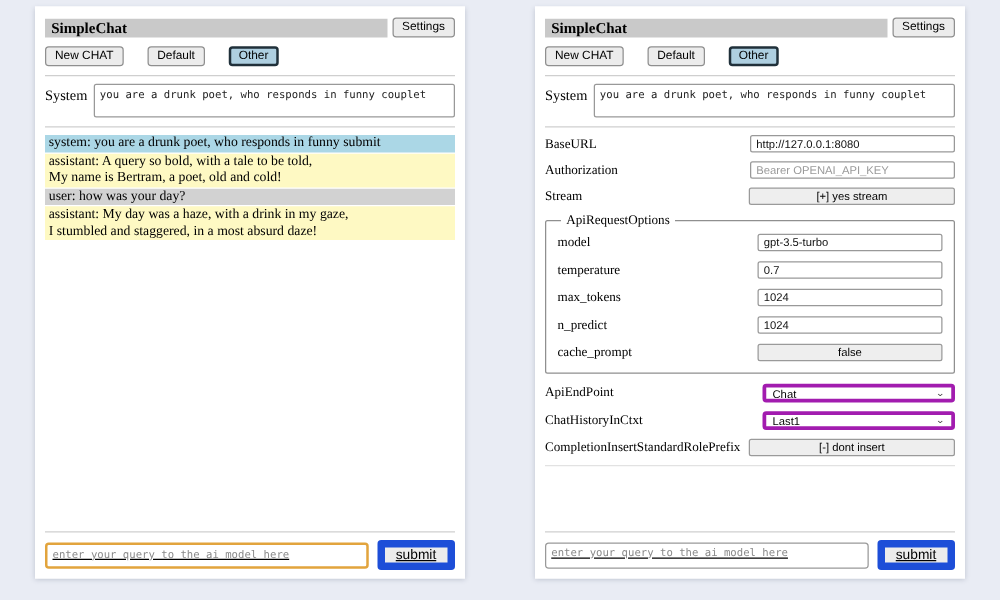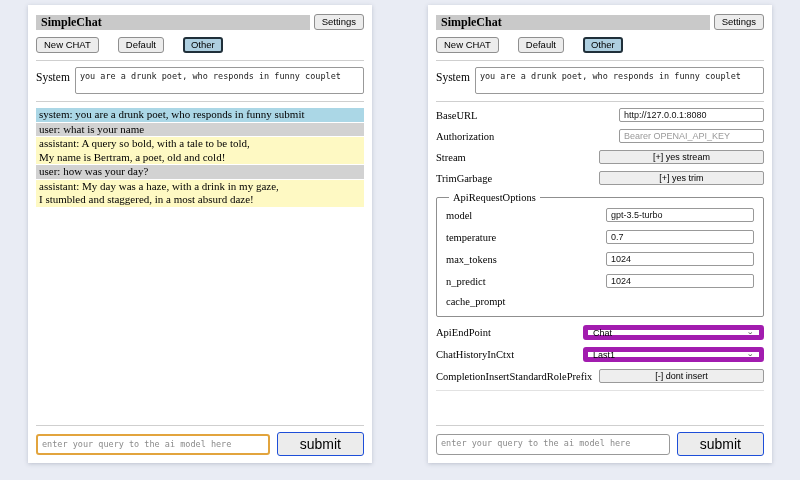--- a/index.html
+++ b/index.html
@@ -56,54 +56,54 @@
   }
   .msg-system { background:#abd7e6; }
   .msg-user   { background:#d2d2d2; }
   .msg-assistant { background:#fef9c3; }
 
   
   .settings { margin-top:6px; }
   .srow { display:flex; justify-content:space-between; align-items:center; margin-bottom:7px; }
   .slabel { font-size:10.5px; color:#000; }
   .sinput {
-    width:145px; height:14px; font-family:"Liberation Sans", sans-serif; font-size:9px;
+    width:164px; height:14px; font-family:"Liberation Sans", sans-serif; font-size:9px;
     border:1px solid #999; border-radius:2px; padding:0 4px; color:#111; outline:none;
   }
   .sinput::placeholder { color:#9a9a9a; }
   .sbtn {
     width:165px; height:14px; padding:0;
     font-family:"Liberation Sans", sans-serif; font-size:9px;
     background:#eeeeee; border:1px solid #9a9a9a; border-radius:2px; cursor:pointer;
   }
   .sselect {
-    width:181px; height:15px; background:#fff; border:5px solid #a21caf; border-radius:3px;
+    width:154px; height:15px; background:#fff; border:3px solid #a21caf; border-radius:3px;
     display:flex; justify-content:space-between; align-items:center; padding:0 5px;
     font-family:"Liberation Sans", sans-serif; font-size:9px; cursor:pointer;
   }
   .chevron { font-size:9px; color:#444; line-height:9px; transform:scaleY(0.8); }
 
   fieldset.api-opts {
     border:1px solid #8f8f8f; border-radius:2px;
     margin:4px 0 8px 0; padding:5px 9px 1px 9px;
   }
   fieldset.api-opts legend { font-size:10.5px; padding:0 4px; margin-left:3px; }
   fieldset.api-opts .sinput, fieldset.api-opts .sbtn { width:148px; }
   fieldset.api-opts .srow { margin-bottom:8px; }
 
   
   .footer { position:absolute; left:8px; right:8px; bottom:7px; }
   .footer .hr { margin-bottom:6px; }
-  .footer-row { display:flex; gap:7px; align-items:center; }
+  .footer-row { display:flex; gap:7px; align-items:center;text-decoration:underline; }
   .query-ta { flex:1; height:21px; border-radius:3px; }
   .query-focused { border:2px solid #e2a43d; }
   .submit-btn {
-    height:24px; padding:0 22px; font-size:14px;
+    height:24px; padding:0 9px; font-size:11px;
     font-family:"Liberation Sans", sans-serif;
-    background:#ececec; border:1px solid #1d4ed8; border-radius:3px; cursor:pointer;
+    background:#ececec; border:6px solid #1d4ed8; border-radius:3px; cursor:pointer;
   }
 </style>
 </head>
 <body>
 
 <div class="panel panel-left">
   <div class="titlebar-row">
     <div class="titlebar">SimpleChat</div>
     <button class="btn">Settings</button>
   </div>
@@ -118,21 +118,20 @@
 
   <div class="system-row">
     <span class="system-label">System</span>
     <textarea class="ta system-ta" spellcheck="false" style="">you are a drunk poet, who responds in funny couplet</textarea>
   </div>
 
   <hr class="hr">
 
   <div class="messages">
     <div class="msg msg-system">system: you are a drunk poet, who responds in funny submit</div>
-    <div class="msg msg-user">user: what is your name</div>
     <div class="msg msg-assistant">assistant: A query so bold, with a tale to be told,
 My name is Bertram, a poet, old and cold!</div>
     <div class="msg msg-user">user: how was your day?</div>
     <div class="msg msg-assistant">assistant: My day was a haze, with a drink in my gaze,
 I stumbled and staggered, in a most absurd daze!</div>
   </div>
 
   <div class="footer">
     <hr class="hr">
     <div class="footer-row">
@@ -173,24 +172,20 @@
     <div class="srow">
       <span class="slabel">Authorization</span>
       <input class="sinput" placeholder="Bearer OPENAI_API_KEY" style="">
     </div>
 
     <div class="srow">
       <span class="slabel">Stream</span>
       <button class="sbtn">[+] yes stream</button>
     </div>
 
-    <div class="srow">
-      <span class="slabel">TrimGarbage</span>
-      <button class="sbtn">[+] yes trim</button>
-    </div>
 
     <fieldset class="api-opts">
       <legend>ApiRequestOptions</legend>
 
       <div class="srow">
         <span class="slabel">model</span>
         <input class="sinput" value="gpt-3.5-turbo" style="">
       </div>
 
       <div class="srow">
@@ -203,20 +198,21 @@
         <input class="sinput" value="1024" style="">
       </div>
 
       <div class="srow">
         <span class="slabel">n_predict</span>
         <input class="sinput" value="1024" style="">
       </div>
 
       <div class="srow">
         <span class="slabel">cache_prompt</span>
+        <button class="sbtn">false</button>
       </div>
     </fieldset>
 
     <div class="srow">
       <span class="slabel">ApiEndPoint</span>
       <div class="sselect">
         <span>Chat</span>
         <span class="chevron">⌄</span>
       </div>
     </div>

